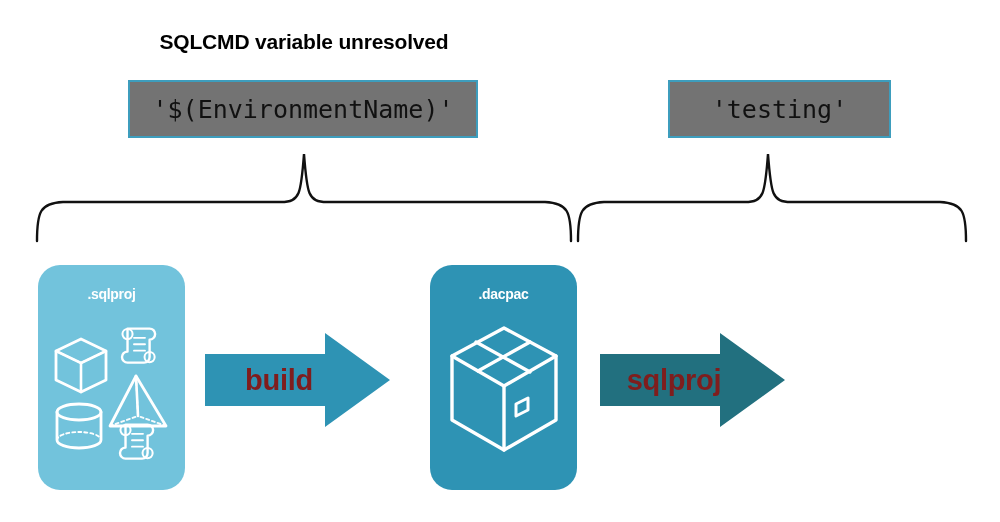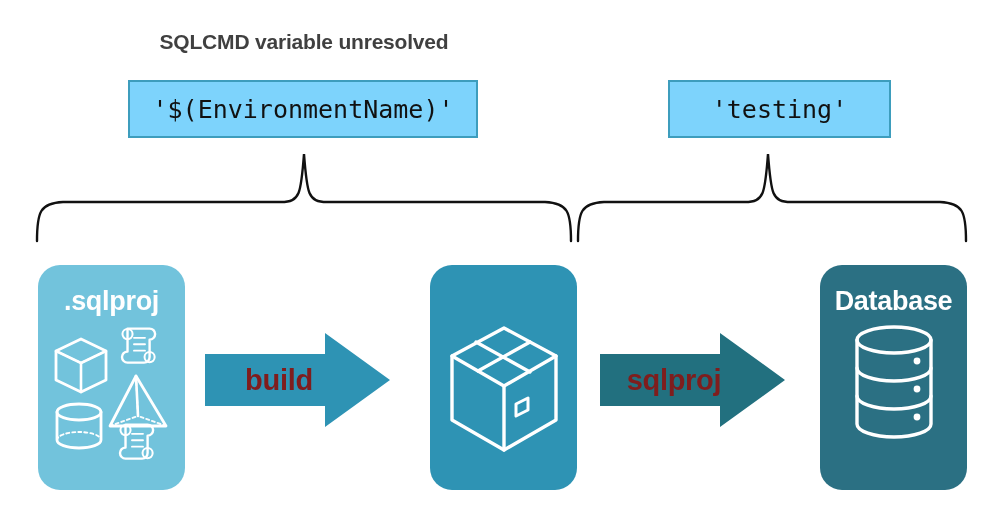--- a/index.html
+++ b/index.html
@@ -19,34 +19,34 @@
     background: #ffffff;
     overflow: hidden;
   }
 
   
   .group-title {
     position: absolute;
     font-family: "Liberation Sans", sans-serif;
     font-weight: bold;
     font-size: 21px;
-    color: #404040;
+    color: #000000;
     letter-spacing: -0.2px;
     white-space: nowrap;
     transform: translateX(-50%);
   }
   #title-left  { left: 304px; top: 30px; }
   #title-right { left: 767px; top: 30px; }
 
   
   .value-box {
     position: absolute;
     box-sizing: border-box;
     border: 2px solid #3d9dbd;
-    background: #7dd3fc;
+    background: #737373;
     display: flex;
     align-items: center;
     justify-content: center;
   }
   .value-box .value-text {
     font-family: "DejaVu Sans Mono", "Liberation Mono", monospace;
     font-size: 25px;
     color: #111111;
     letter-spacing: 0px;
     white-space: nowrap;
@@ -81,21 +81,21 @@
   #card-database { left: 820px; background: #2b7083; }
 
   .card-label {
     position: absolute;
     top: 21px;
     left: 0;
     right: 0;
     text-align: center;
     font-family: "Liberation Sans", sans-serif;
     font-weight: bold;
-    font-size: 27px;
+    font-size: 14px;
     color: #ffffff;
     letter-spacing: -0.3px;
     white-space: nowrap;
   }
   .card-art {
     position: absolute;
     left: 0;
     right: 0;
     top: 55px;
     display: flex;
@@ -225,20 +225,21 @@
   </div>
 
   <div id="arrow-build" class="arrow">
     <svg width="185" height="100" viewBox="0 0 185 100">
       <polygon points="0,24 120,24 120,3 185,50 120,97 120,76 0,76" fill="#2e93b4"></polygon>
     </svg>
     <div class="arrow-label">build</div>
   </div>
 
   <div id="card-dacpac" class="card">
+    <div class="card-label">.dacpac</div>
     <div class="card-art">
       <svg width="120" height="140" viewBox="0 0 120 140">
         <g fill="none" stroke="#ffffff" stroke-width="3.4" stroke-linejoin="round" stroke-linecap="round">
 
           <polygon points="8,36 60,8 112,36 112,100 60,130 8,100"></polygon>
 
           <line x1="60" y1="66" x2="60" y2="130"></line>
 
           <line x1="8" y1="36" x2="60" y2="66"></line>
           <line x1="112" y1="36" x2="60" y2="66"></line>
@@ -252,32 +253,14 @@
     </div>
   </div>
 
   <div id="arrow-deploy" class="arrow">
     <svg width="185" height="100" viewBox="0 0 185 100">
       <polygon points="0,24 120,24 120,3 185,50 120,97 120,76 0,76" fill="#22707f"></polygon>
     </svg>
     <div class="arrow-label">sqlproj</div>
   </div>
 
-  <div id="card-database" class="card">
-    <div class="card-label">Database</div>
-    <div class="card-art">
-      <svg width="110" height="130" viewBox="0 0 110 130">
-        <g fill="none" stroke="#ffffff" stroke-width="3.4" stroke-linejoin="round" stroke-linecap="round">
-          <ellipse cx="55" cy="20" rx="37" ry="13"></ellipse>
-          <path d="M 18,20 L 18,104 A 37,13 0 0 0 92,104 L 92,20"></path>
-          <path d="M 18,48 A 37,13 0 0 0 92,48"></path>
-          <path d="M 18,76 A 37,13 0 0 0 92,76"></path>
-        </g>
-        <g fill="#ffffff">
-          <circle cx="78" cy="41" r="3.4"></circle>
-          <circle cx="78" cy="69" r="3.4"></circle>
-          <circle cx="78" cy="97" r="3.4"></circle>
-        </g>
-      </svg>
-    </div>
-  </div>
 
 </div>
 
 </body></html>

